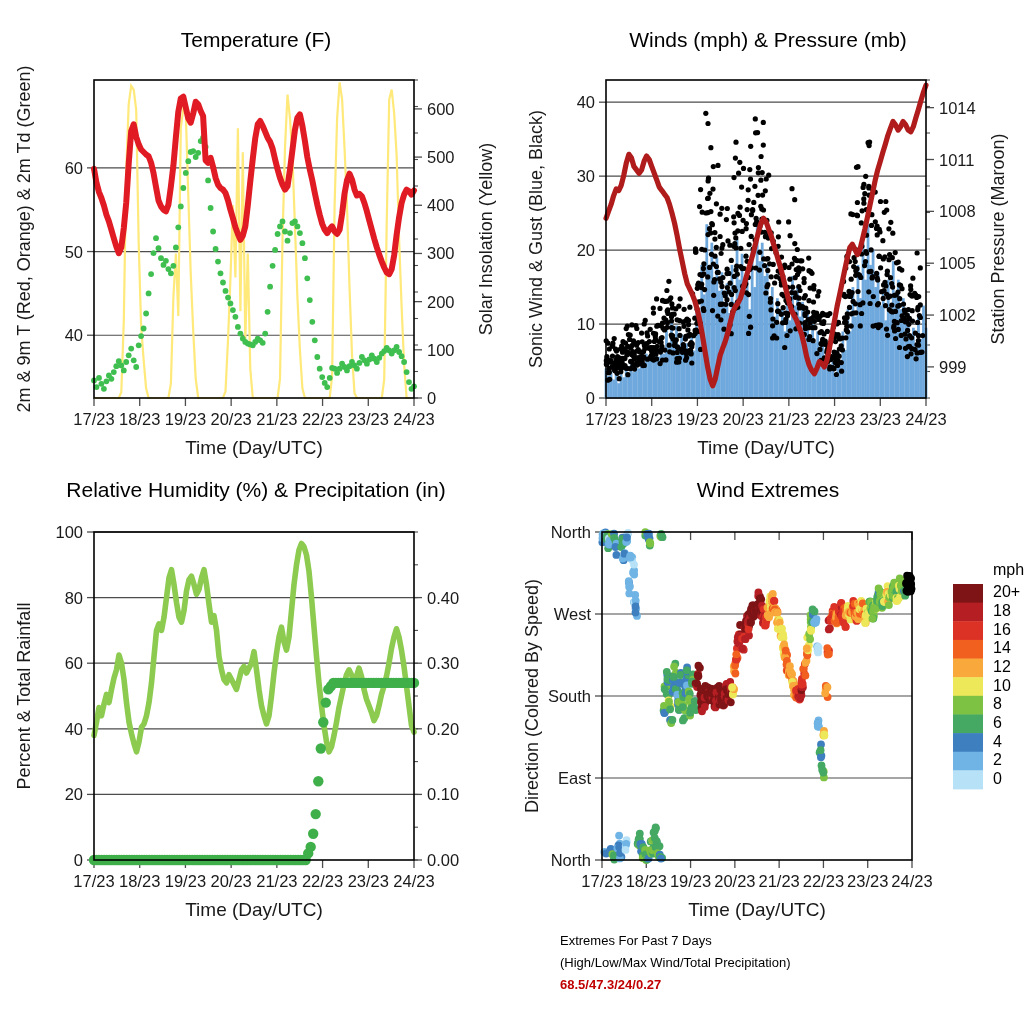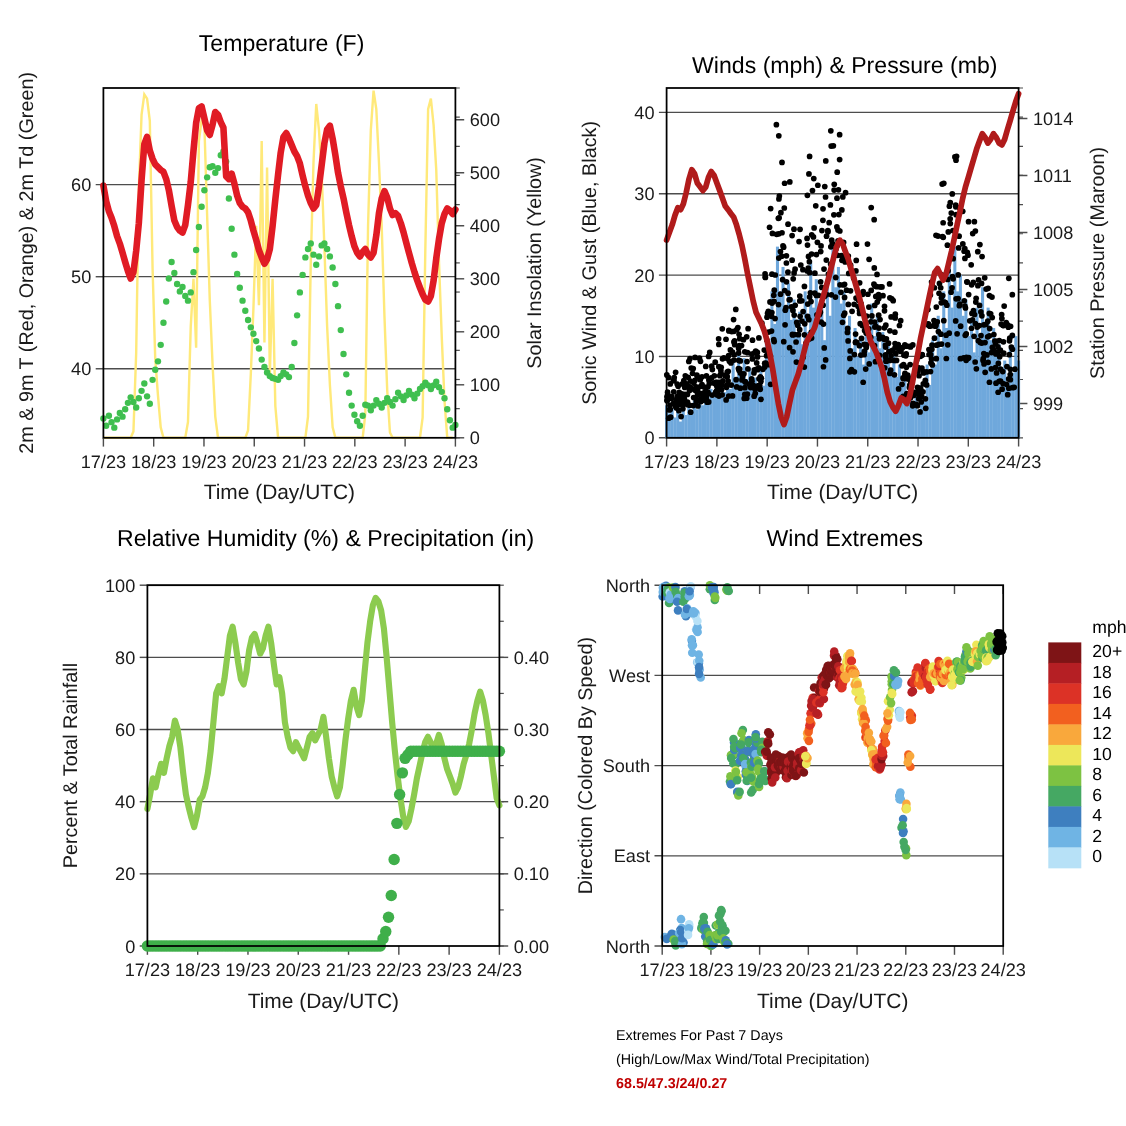--- a/index.html
+++ b/index.html
@@ -213,21 +213,21 @@
         <circle cx="414.0" cy="376.3" r="2.9" fill="#3FBF4F"></circle>
         <path d="M94.0 158.7L96.5 172.9L99.0 182.1L101.4 188.0L103.9 195.5L106.4 204.7L108.9 211.4L111.4 219.8L113.8 228.2L116.3 236.5L118.8 243.2L121.3 237.4L123.8 218.1L126.2 193.0L128.7 153.7L131.2 121.0L133.7 114.4L136.2 126.9L138.7 134.4L141.1 139.5L143.6 142.0L146.1 144.5L148.6 146.2L151.1 152.8L153.5 162.9L156.0 177.1L158.5 190.5L161.0 196.4L163.5 199.7L165.9 201.4L168.4 194.7L170.9 176.3L173.4 155.4L175.9 126.9L178.3 101.8L180.8 88.4L183.3 86.7L185.8 97.6L188.3 108.5L190.7 112.7L193.2 103.5L195.7 91.8L198.2 94.3L200.7 101.0L203.1 106.0L205.6 150.3L208.1 152.8L210.6 147.8L213.1 157.0L215.6 167.9L218.0 174.6L220.5 178.0L223.0 179.6L225.5 183.0L228.0 190.5L230.4 199.7L232.9 208.1L235.4 217.3L237.9 224.0L240.4 229.8L242.8 225.7L245.3 216.4L247.8 195.5L250.3 171.3L252.8 148.7L255.2 128.6L257.7 114.4L260.2 111.0L262.7 116.0L265.2 121.9L267.6 127.7L270.1 131.9L272.6 138.6L275.1 149.5L277.6 159.5L280.0 167.9L282.5 174.6L285.0 179.6L287.5 176.3L290.0 159.5L292.4 140.3L294.9 120.2L297.4 107.7L299.9 104.3L302.4 116.0L304.9 131.1L307.3 147.0L309.8 159.5L312.3 170.4L314.8 183.0L317.3 194.7L319.7 204.7L322.2 213.9L324.7 219.8L327.2 223.1L329.7 219.0L332.1 216.4L334.6 221.5L337.1 224.0L339.6 219.8L342.1 203.9L344.5 183.8L347.0 170.4L349.5 163.7L352.0 169.6L354.5 179.6L356.9 185.5L359.4 183.8L361.9 186.3L364.4 193.0L366.9 201.4L369.3 210.6L371.8 219.8L374.3 229.0L376.8 237.4L379.3 244.9L381.8 251.6L384.2 257.5L386.7 262.5L389.2 264.1L391.7 259.1L394.2 244.9L396.6 224.8L399.1 207.2L401.6 193.0L404.1 184.6L406.6 179.6L409.0 181.3L411.5 184.6L414.0 180.5" fill="none" stroke="#E01B24" stroke-width="6" stroke-linejoin="round" stroke-linecap="round"></path>
         <rect x="94" y="70" width="320" height="318" class="frame"></rect>
         <text x="30" y="229" class="axlabel" text-anchor="middle" transform="rotate(-90 30 229)">2m &amp; 9m T (Red, Orange) &amp; 2m Td (Green)</text>
         <text x="492" y="229" class="axlabel" text-anchor="middle" transform="rotate(-90 492 229)">Solar Insolation (Yellow)</text>
         <text x="254" y="444" class="xaxtitle" text-anchor="middle">Time (Day/UTC)</text>
       </svg>
   </div>
 
   <div class="panel" id="panel-winds" style="left:512px;top:10px;width:512px;height:450px;">
-    <div class="ptitle" style="top:18px;margin-top:20px;">Winds (mph) &amp; Pressure (mb)</div>
+    <div class="ptitle" style="top:18px;">Winds (mph) &amp; Pressure (mb)</div>
     <svg id="svg-winds" width="512" height="450">
         <line x1="94" x2="414" y1="388" y2="388" class="grid"></line>
         <line x1="87" x2="94" y1="388" y2="388" class="tick"></line>
         <text x="83" y="394" class="ticklabel" text-anchor="end">0</text>
         <line x1="94" x2="414" y1="314.04651162790697" y2="314.04651162790697" class="grid"></line>
         <line x1="87" x2="94" y1="314.04651162790697" y2="314.04651162790697" class="tick"></line>
         <text x="83" y="320.04651162790697" class="ticklabel" text-anchor="end">10</text>
         <line x1="94" x2="414" y1="240.09302325581396" y2="240.09302325581396" class="grid"></line>
         <line x1="87" x2="94" y1="240.09302325581396" y2="240.09302325581396" class="tick"></line>
         <text x="83" y="246.09302325581396" class="ticklabel" text-anchor="end">20</text>
@@ -1287,21 +1287,21 @@
         <circle cx="407.4" cy="305.5" r="2.6" fill="#000000"></circle>
         <circle cx="408.4" cy="307.5" r="2.6" fill="#000000"></circle>
         <path d="M94.0 208.3L96.5 201.3L99.1 194.4L101.6 185.8L104.2 178.9L106.7 180.6L109.2 175.4L111.8 165.1L114.3 153.0L116.9 144.3L119.4 147.8L121.9 156.4L124.5 159.9L127.0 163.3L129.6 159.9L132.1 151.2L134.6 146.0L137.2 149.5L139.7 156.4L142.3 163.3L144.8 170.2L147.3 177.2L149.9 180.6L152.4 184.1L155.0 187.5L157.5 194.4L160.0 203.1L162.6 213.4L165.1 225.5L167.7 239.4L170.2 251.5L172.7 263.6L175.3 273.9L177.8 279.1L180.3 284.3L182.9 291.2L185.4 299.9L188.0 312.0L190.5 325.8L193.0 341.3L195.6 356.9L198.1 369.0L200.7 375.9L203.2 369.0L205.7 356.9L208.3 344.8L210.8 337.9L213.4 331.0L215.9 322.3L218.4 312.0L221.0 301.6L223.5 296.4L226.1 292.9L228.6 287.8L231.1 279.1L233.7 268.8L236.2 260.1L238.8 251.5L241.3 242.8L243.8 232.5L246.4 222.1L248.9 213.4L251.5 208.3L254.0 211.7L256.5 218.6L259.1 225.5L261.6 234.2L264.2 242.8L266.7 251.5L269.2 260.1L271.8 270.5L274.3 280.8L276.9 291.2L279.4 299.9L281.9 305.0L284.5 310.2L287.0 317.1L289.6 324.1L292.1 334.4L294.6 346.5L297.2 355.2L299.7 360.3L302.3 363.8L304.8 358.6L307.3 351.7L309.9 353.4L312.4 356.9L315.0 350.0L317.5 337.9L320.0 324.1L322.6 310.2L325.1 296.4L327.7 284.3L330.2 272.2L332.7 260.1L335.3 248.0L337.8 237.6L340.3 234.2L342.9 239.4L345.4 244.6L348.0 239.4L350.5 229.0L353.0 218.6L355.6 206.5L358.1 194.4L360.7 182.3L363.2 170.2L365.7 159.9L368.3 151.2L370.8 142.6L373.4 133.9L375.9 125.3L378.4 118.4L381.0 111.5L383.5 114.9L386.1 120.1L388.6 116.7L391.1 111.5L393.7 114.9L396.2 120.1L398.8 121.8L401.3 116.7L403.8 108.0L406.4 99.4L408.9 90.7L411.5 82.1L414.0 75.2" fill="none" stroke="#B01B1B" stroke-width="5.2" stroke-linejoin="round" stroke-linecap="round"></path>
         <rect x="94" y="70" width="320" height="318" class="frame"></rect>
         <text x="30" y="229" class="axlabel" text-anchor="middle" transform="rotate(-90 30 229)">Sonic Wind &amp; Gust (Blue, Black)</text>
         <text x="492" y="229" class="axlabel" text-anchor="middle" transform="rotate(-90 492 229)">Station Pressure (Maroon)</text>
         <text x="254" y="444" class="xaxtitle" text-anchor="middle">Time (Day/UTC)</text>
       </svg>
   </div>
 
-  <div class="panel" id="panel-humidity" style="left:0px;top:460px;width:512px;height:460px;margin-left:40px;">
+  <div class="panel" id="panel-humidity" style="left:0px;top:460px;width:512px;height:460px;">
     <div class="ptitle" style="top:18px;">Relative Humidity (%) &amp; Precipitation (in)</div>
     <svg id="svg-humidity" width="512" height="460">
         <line x1="87" x2="94" y1="400" y2="400" class="tick"></line>
         <text x="83" y="406" class="ticklabel" text-anchor="end">0</text>
         <line x1="94" x2="414" y1="334.4" y2="334.4" class="grid"></line>
         <line x1="87" x2="94" y1="334.4" y2="334.4" class="tick"></line>
         <text x="83" y="340.4" class="ticklabel" text-anchor="end">20</text>
         <line x1="94" x2="414" y1="268.79999999999995" y2="268.79999999999995" class="grid"></line>
         <line x1="87" x2="94" y1="268.79999999999995" y2="268.79999999999995" class="tick"></line>
         <text x="83" y="274.79999999999995" class="ticklabel" text-anchor="end">40</text>

